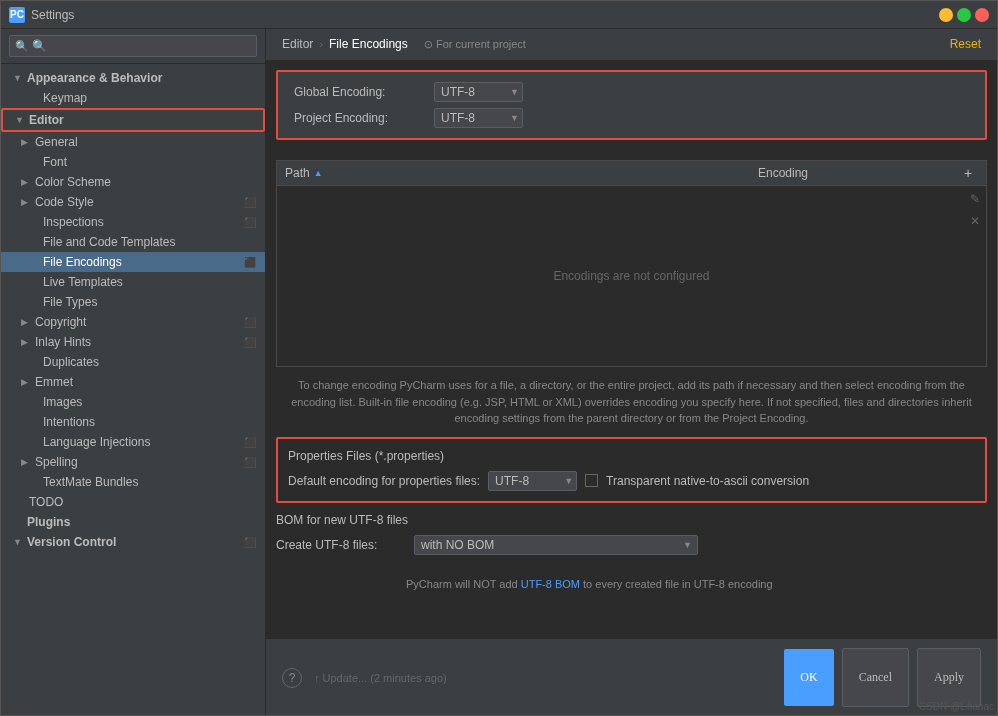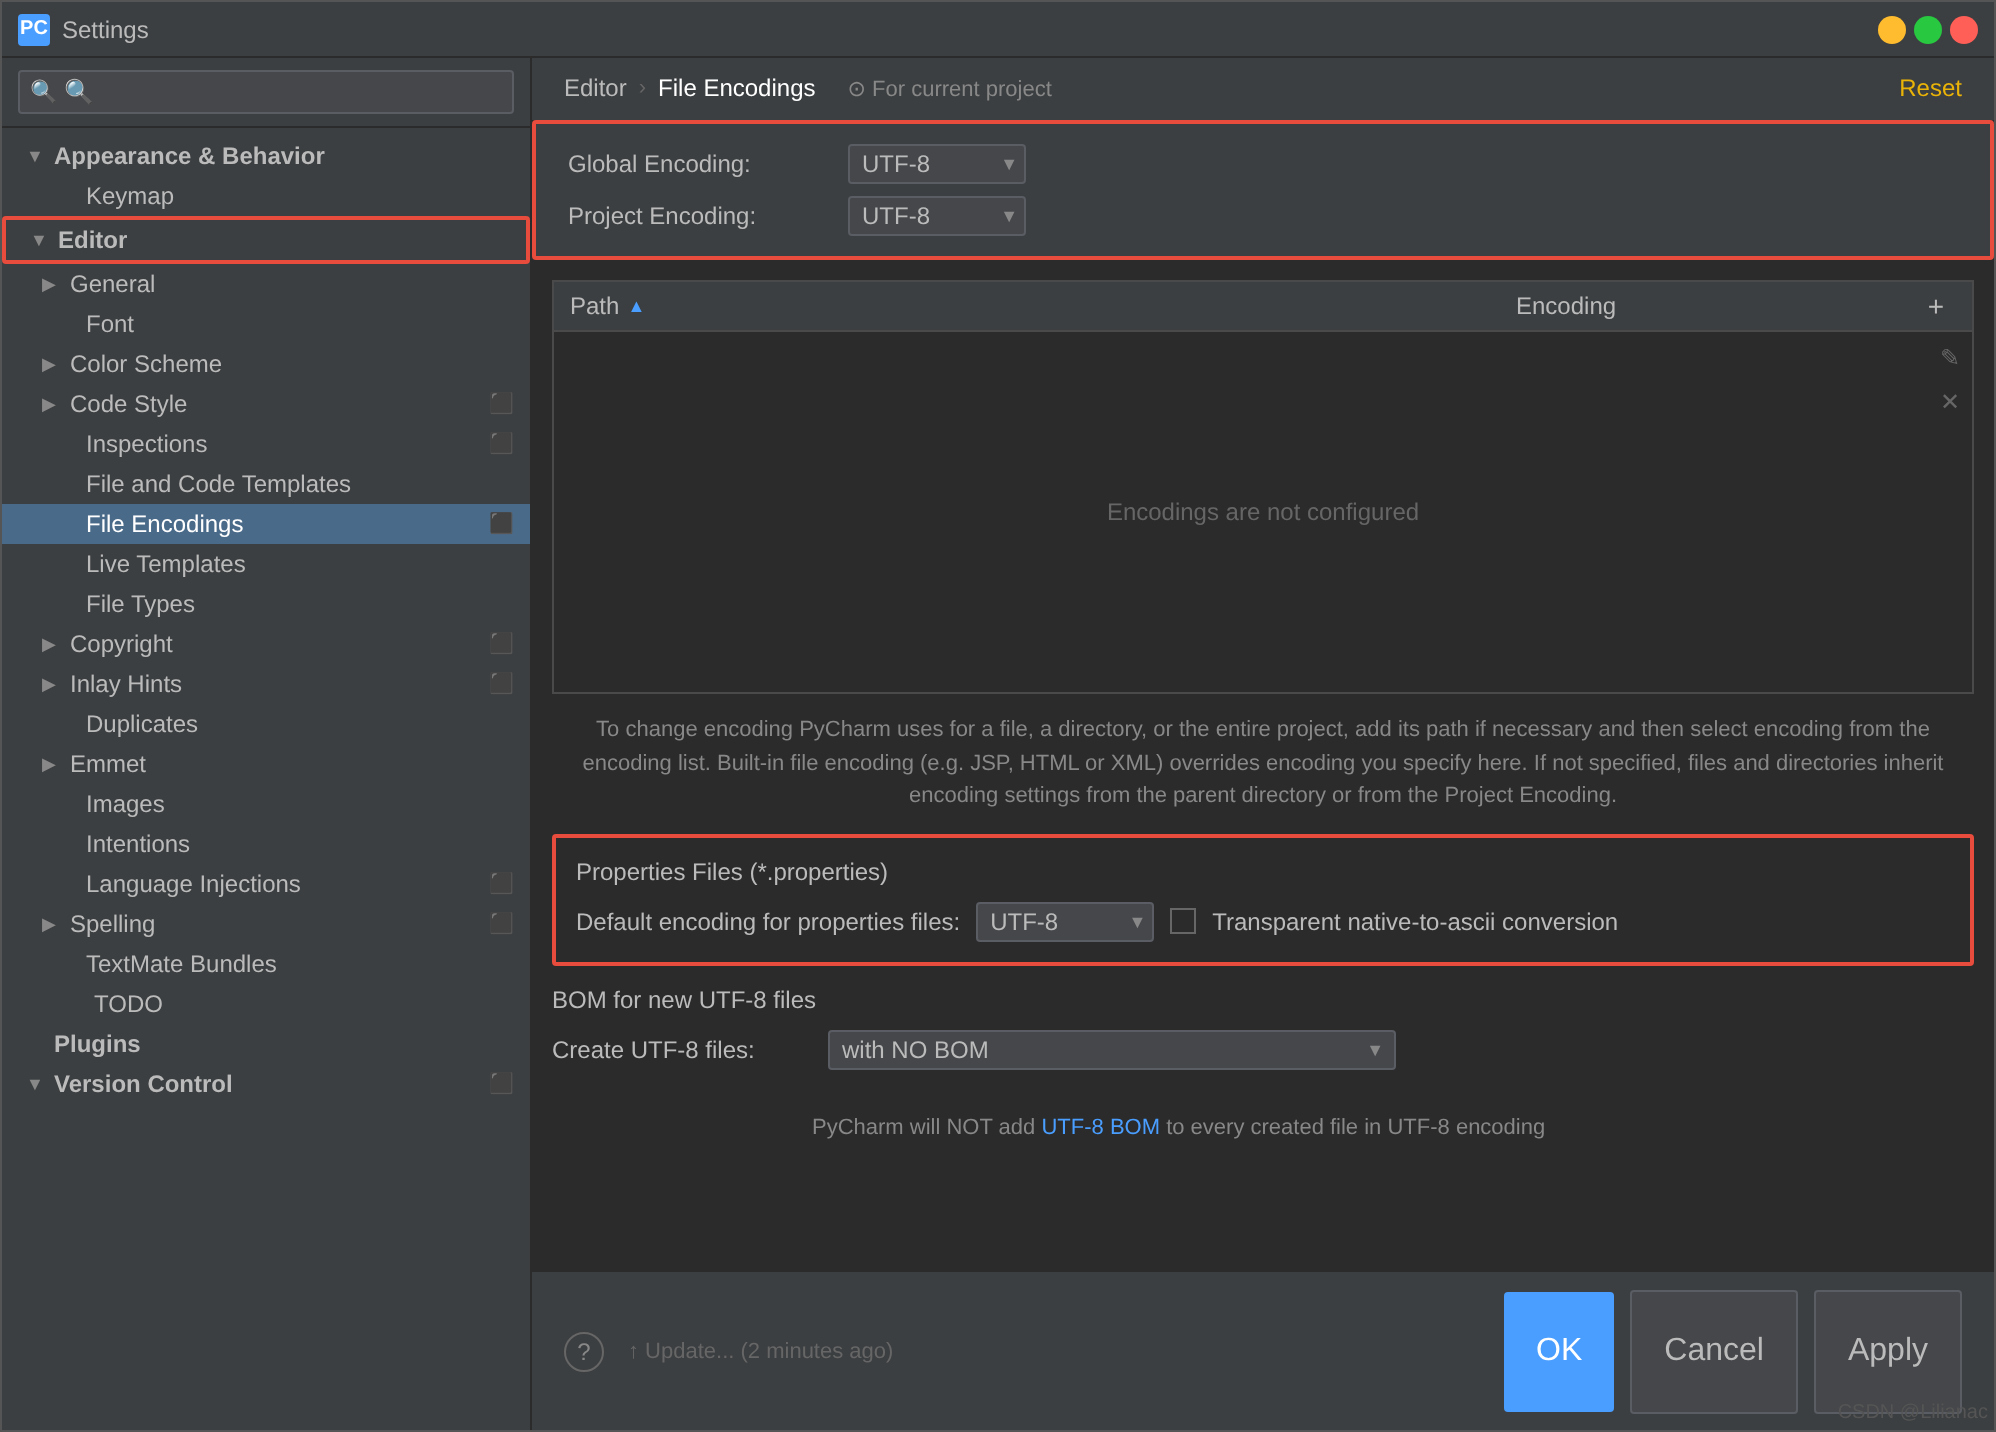--- a/index.html
+++ b/index.html
@@ -213,20 +213,21 @@
       display: flex;
       flex-direction: column;
     }
 
     
     .encoding-top {
       background: #3c3f41;
       padding: 10px 16px;
       border-bottom: 1px solid #2b2b2b;
       border: 2px solid #e74c3c;
+      margin: 10px;
       border-radius: 2px;
     }
 
     .encoding-row {
       display: flex;
       align-items: center;
       margin-bottom: 6px;
     }
 
     .encoding-row:last-child { margin-bottom: 0; }
@@ -465,22 +466,23 @@
       color: #666;
       font-size: 11px;
       margin-right: auto;
       margin-left: 4px;
     }
 
     .action-btn {
       padding: 21px 16px;
       border-radius: 2px;
       border: none;
-      font-size: 16px;
-      cursor: pointer;
+      font-size: 12px;
+      cursor: pointer;
+      font-family: Liberation Serif, serif;
     }
 
     .ok-btn {
       background: #4a9eff;
       color: white;
     }
 
     .cancel-btn {
       background: #45474a;
       color: #bbbbbb;
@@ -641,21 +643,21 @@
           <span class="tree-arrow">▶</span>
           <span>Spelling</span>
           <span class="tree-icon-reset">⬛</span>
         </div>
 
         <div class="tree-item" style="padding-left:28px">
           <span class="tree-arrow"></span>
           <span>TextMate Bundles</span>
         </div>
 
-        <div class="tree-item" style="padding-left:32px">
+        <div class="tree-item" style="padding-left:14px">
           <span class="tree-arrow"></span>
           <span>TODO</span>
         </div>
 
         <div class="tree-item level1">
           <span class="tree-arrow"></span>
           <span>Plugins</span>
         </div>
 
         <div class="tree-item level1">

